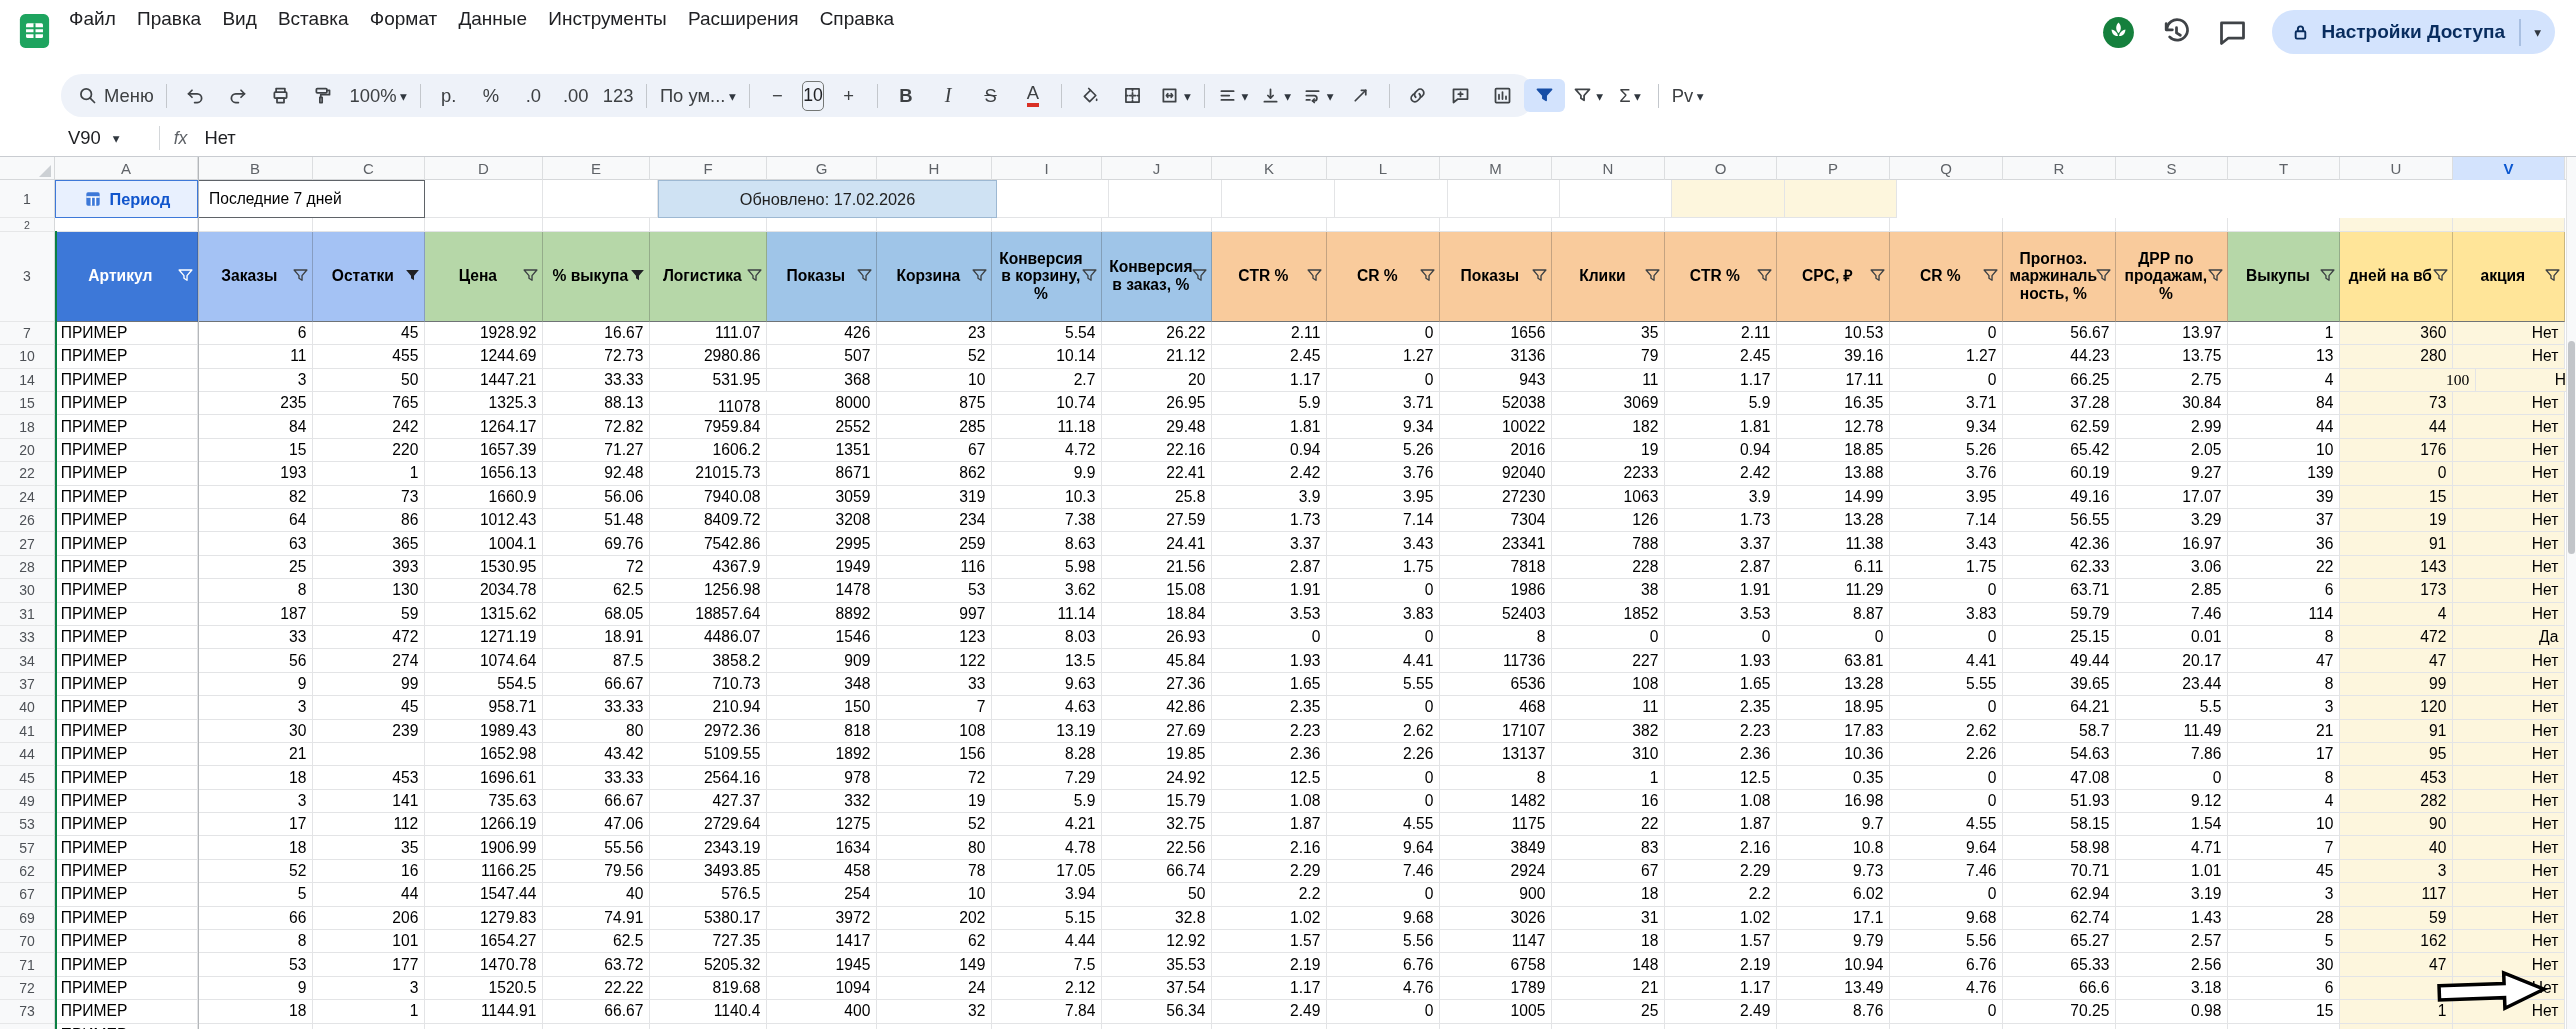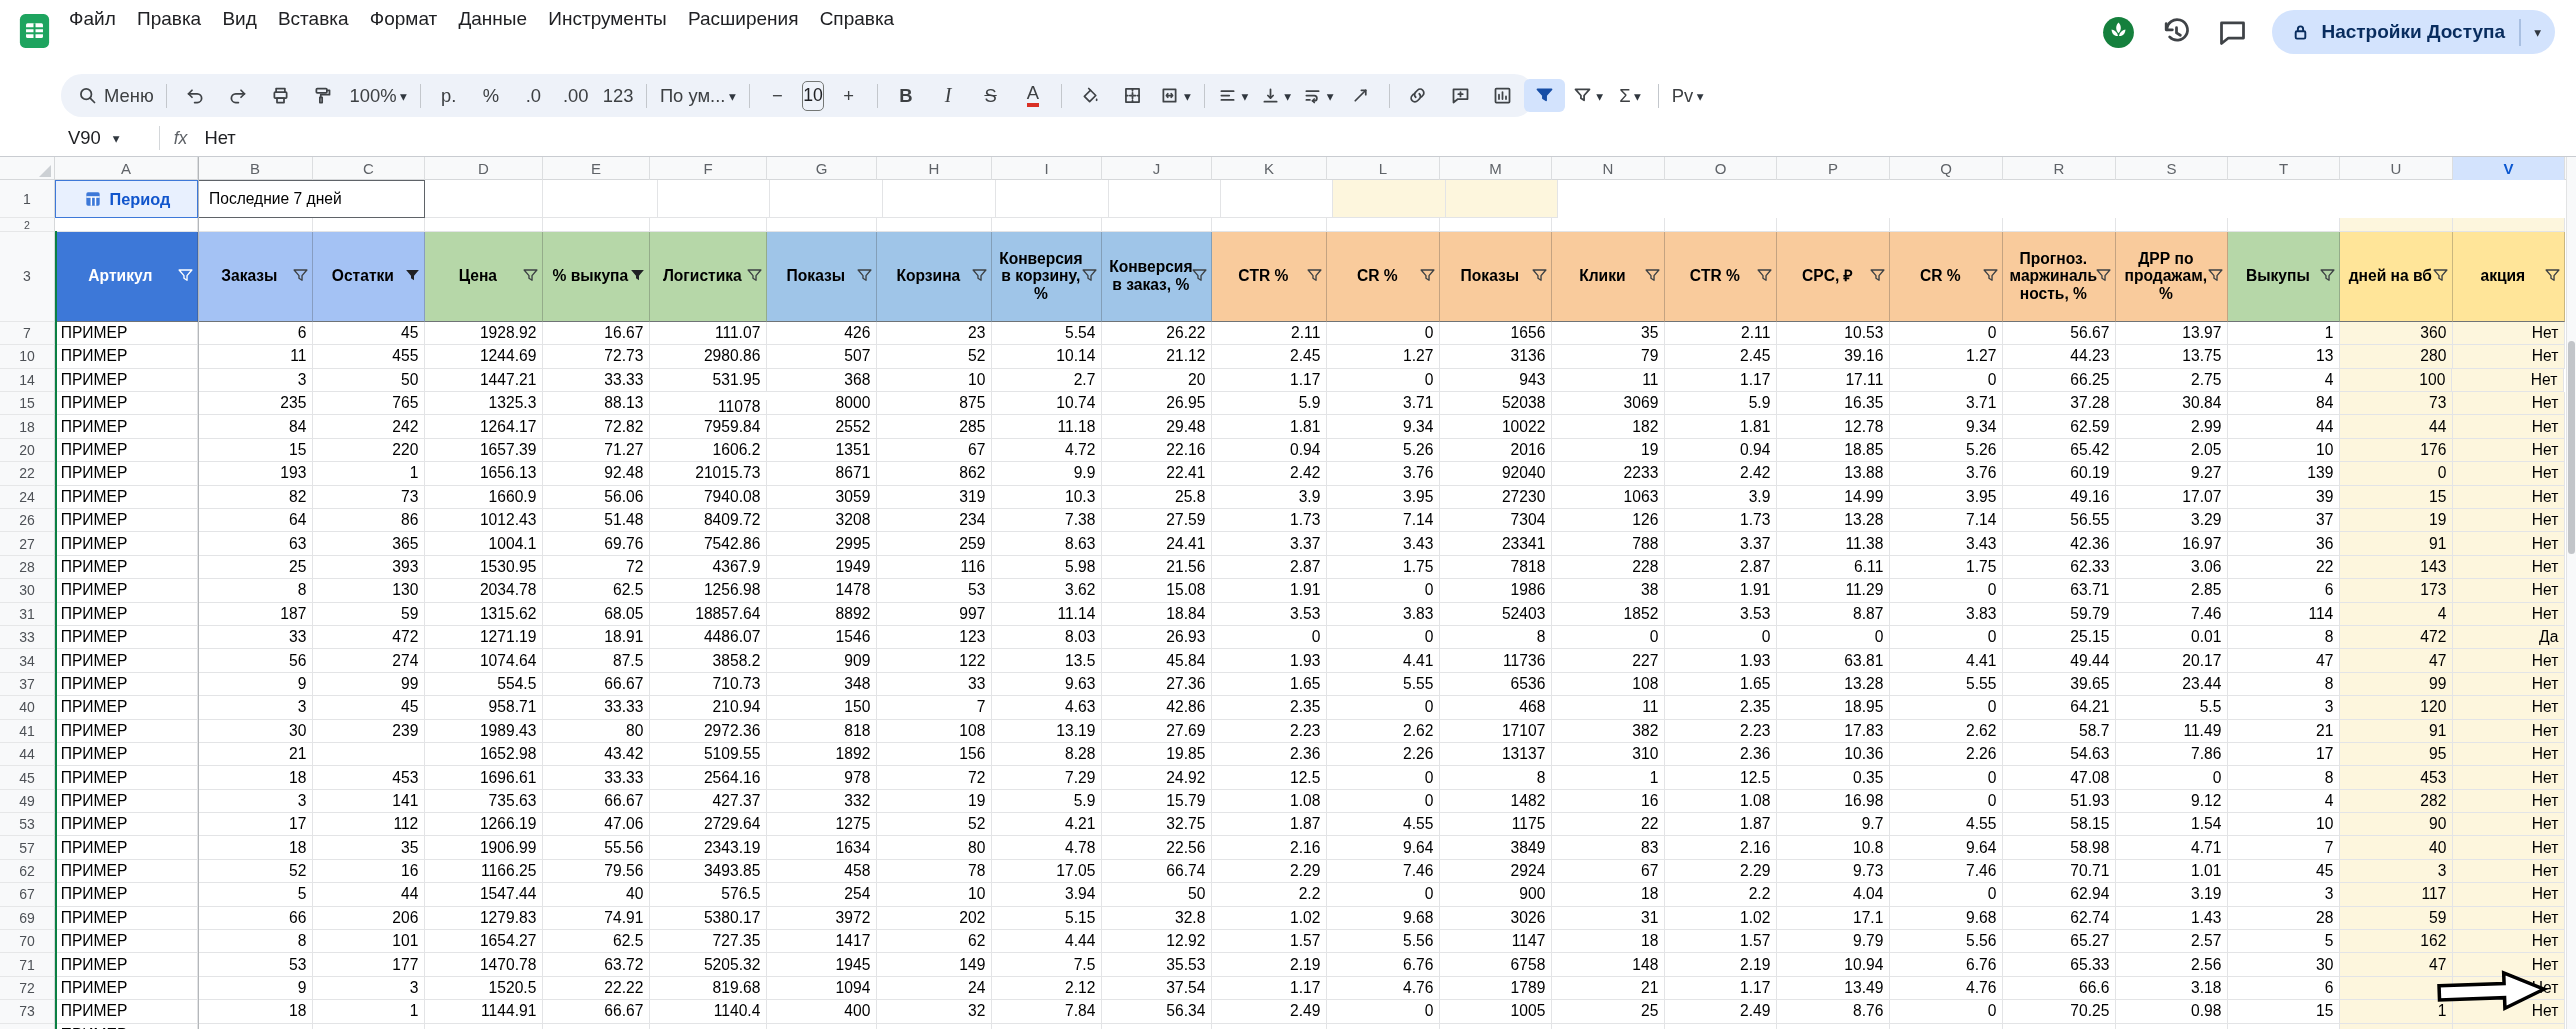--- a/index.html
+++ b/index.html
@@ -341,20 +341,21 @@
             <svg width="20" height="20" viewBox="0 0 24 24">
               <rect x="4" y="4" width="16" height="16" rx="2" fill="#3d78d8"></rect>
               <path d="M4 9.5h16M10 9.5V20M15 9.5V20" stroke="#fff" stroke-width="1.8"></path>
             </svg>
           </span>
           <span>Период</span>
         </div>
         <div class="c b-range" style="width: 227px;">Последние 7 дней</div>
         <div class="c" style="width: 118px;"></div>
         <div class="c" style="width: 115px;"></div>
+        <div class="c b-upd" style="width: 339px;">Обновлено: 17.02.2026</div>
         <div class="c" style="width: 112px;"></div>
         <div class="c" style="width: 113px;"></div>
         <div class="c" style="width: 113px;"></div>
         <div class="c" style="width: 113px;"></div>
         <div class="c" style="width: 112px;"></div>
         <div class="c" style="width: 112px;"></div>
         <div class="c yel" style="width: 113px;"></div>
         <div class="c yel" style="width: 112px;"></div>
       </div>
       <div class="grow" style="height: 13.5px;">
@@ -626,21 +627,21 @@
         <div class="c num" style="width: 115px;">1.17</div>
         <div class="c num" style="width: 113px;">0</div>
         <div class="c num" style="width: 112px;">943</div>
         <div class="c num" style="width: 113px;">11</div>
         <div class="c num" style="width: 112px;">1.17</div>
         <div class="c num" style="width: 113px;">17.11</div>
         <div class="c num" style="width: 113px;">0</div>
         <div class="c num" style="width: 113px;">66.25</div>
         <div class="c num" style="width: 112px;">2.75</div>
         <div class="c num" style="width: 112px;">4</div>
-        <div class="c num yel" style="width: 112px;">100</div>
+        <div class="c num yel" style="width: 136px; font-family: Liberation Serif, serif;">100</div>
         <div class="c num yel" style="width: 112px;">Нет</div>
       </div>
       <div class="grow" style="height: 23.4px;">
         <div class="gut">15</div>
         <div class="c ta" style="width: 143px;">ПРИМЕР</div>
         <div class="c num" style="width: 115px;">235</div>
         <div class="c num" style="width: 112px;">765</div>
         <div class="c num" style="width: 118px;">1325.3</div>
         <div class="c num" style="width: 107px;">88.13</div>
         <div class="c num" style="width: 117px; margin-top: 8px;">11078</div>
@@ -1171,21 +1172,21 @@
         <div class="c num" style="width: 117px;">576.5</div>
         <div class="c num" style="width: 110px;">254</div>
         <div class="c num" style="width: 115px;">10</div>
         <div class="c num" style="width: 110px;">3.94</div>
         <div class="c num" style="width: 110px;">50</div>
         <div class="c num" style="width: 115px;">2.2</div>
         <div class="c num" style="width: 113px;">0</div>
         <div class="c num" style="width: 112px;">900</div>
         <div class="c num" style="width: 113px;">18</div>
         <div class="c num" style="width: 112px;">2.2</div>
-        <div class="c num" style="width: 113px;">4.04</div>
+        <div class="c num" style="width: 113px;">6.02</div>
         <div class="c num" style="width: 113px;">0</div>
         <div class="c num" style="width: 113px;">62.94</div>
         <div class="c num" style="width: 112px;">3.19</div>
         <div class="c num" style="width: 112px;">3</div>
         <div class="c num yel" style="width: 113px;">117</div>
         <div class="c num yel" style="width: 112px;">Нет</div>
       </div>
       <div class="grow" style="height: 23.4px;">
         <div class="gut">69</div>
         <div class="c ta" style="width: 143px;">ПРИМЕР</div>

